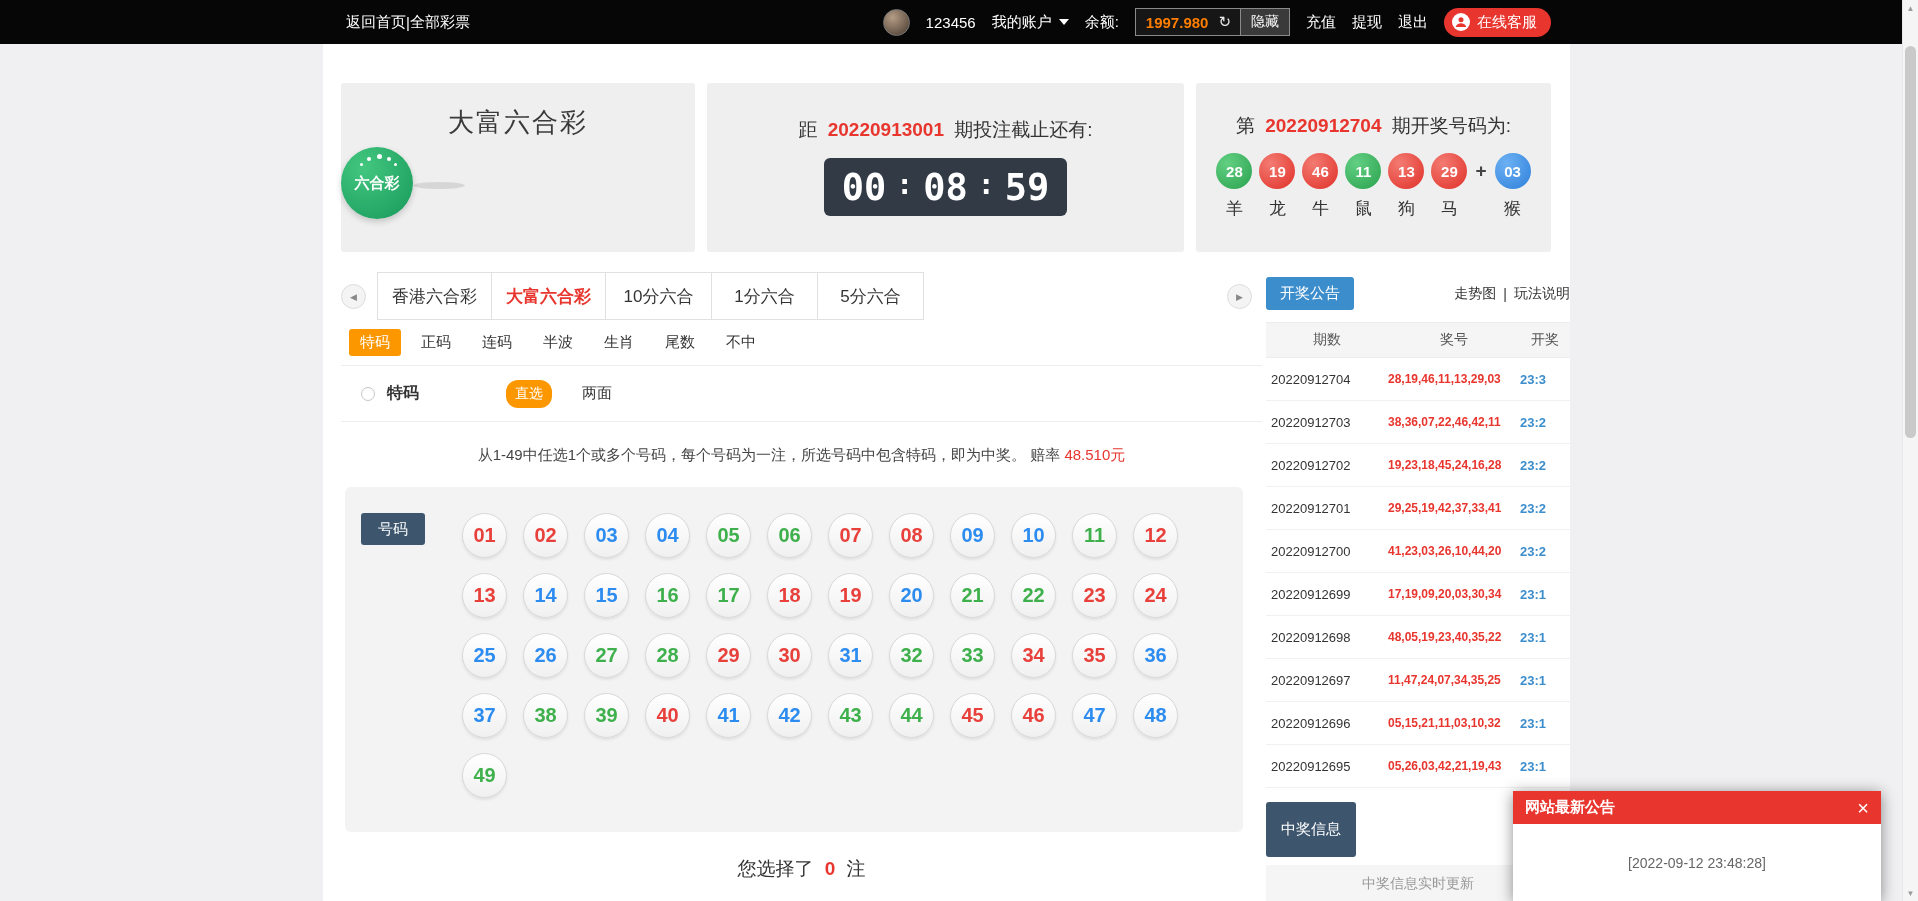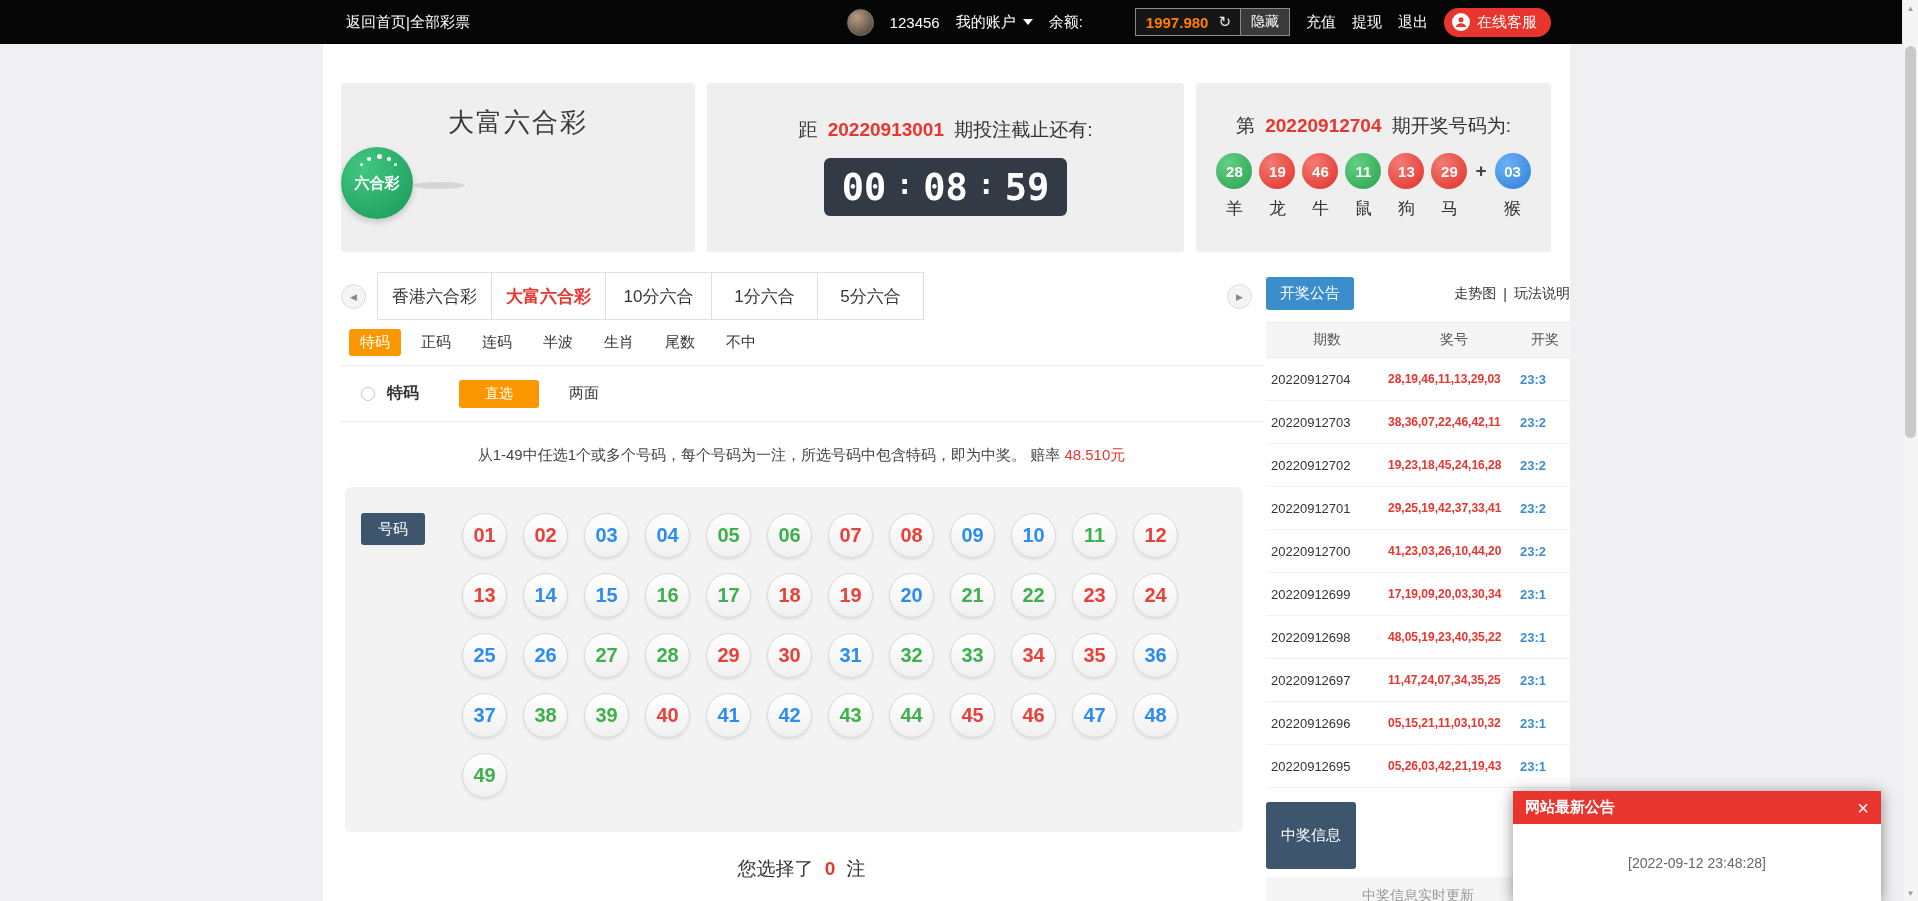--- a/index.html
+++ b/index.html
@@ -8,21 +8,21 @@
   a { text-decoration:none; color:inherit; cursor:pointer; }
 
   
   .topbar { height:44px; background:#060606; color:#fff; position:relative; z-index:5; }
   .topbar-inner { height:100%; margin:0 367px 0 346px; display:flex; align-items:center; justify-content:space-between; }
   .topbar-left { font-size:15px; display:flex; gap:0; align-items:center; }
   .topbar-right { display:flex; align-items:center; gap:16px; font-size:15px; }
   .avatar { width:27px; height:27px; border-radius:50%; background:radial-gradient(circle at 35% 30%, #b49c86, #46382c); border:1px solid #777; }
   .account { display:flex; align-items:center; gap:7px; cursor:pointer; }
   .caret-down { width:0; height:0; border-left:5px solid transparent; border-right:5px solid transparent; border-top:6px solid #fff; }
-  .balance-box { display:flex; align-items:center; height:28px; border:1px solid #8a8a8a; background:#161616;margin-left:36px; }
+  .balance-box { display:flex; align-items:center; height:28px; border:1px solid #8a8a8a; background:#161616; }
   .balance-value { color:#ff7e00; font-weight:bold; padding:0 10px; font-size:15px; }
   .refresh-icon { color:#e8e8e8; font-size:15px; padding-right:9px; cursor:pointer; }
   .hide-btn { height:100%; display:flex; align-items:center; padding:0 10px; background:#3a3a3a; border-left:1px solid #8a8a8a; font-size:14px; }
   .service-btn { display:flex; gap:7px; background:#e8352e; border-radius:15px; padding:5px 14px 5px 8px; font-size:15px; }
   .service-icon { width:18px; height:18px; display:block; }
 
   
   .content { position:absolute; left:323px; top:44px; width:1247px; height:857px; background:#fff; }
 
   
@@ -70,21 +70,21 @@
   .game-tab { min-width:106px; padding:0 14px; height:48px; display:flex; align-items:center; justify-content:center; font-size:17px; color:#333; background:#fff; border:1px solid #e0e0e0; border-left:none; cursor:pointer; }
   .game-tab.active { color:#e8352e; font-weight:bold; }
 
   .play-tabs { display:flex; align-items:center; gap:9px; margin-top:9px; padding-left:8px; padding-bottom:9px; border-bottom:1px solid #ededed; }
   .play-tab { font-size:15px; color:#333; cursor:pointer; padding:4px 11px; border-radius:3px; }
   .play-tab.active { background:#fc9700; color:#fff; }
 
   .play-row { display:flex; align-items:center; height:56px; padding-left:20px; border-bottom:1px solid #ededed; }
   .radio { width:14px; height:14px; border-radius:50%; border:1px solid #c6c6c6; background:#fff; margin-right:12px; cursor:pointer; }
   .play-name { font-size:16px; font-weight:bold; margin-right:40px; }
-  .mode-btn { background:#fc9700; color:#fff; font-size:14px; padding:5px 26px; border-radius:3px; cursor:pointer; }
+  .mode-btn { background:#fc9700; color:#fff; font-size:14px; padding:5px 9px; border-radius:12px; cursor:pointer;margin-left:47px; }
   .mode-plain { font-size:15px; color:#333; margin-left:30px; cursor:pointer; }
 
   .instruction { text-align:center; margin-top:24px; font-size:15px; color:#444; }
   .odds-value { color:#e8352e; }
 
   .number-grid { position:relative; width:898px; margin:22px 0 0 4px; background:#f3f3f4; border-radius:6px; padding:26px 0 34px 117px; }
   .grid-label { position:absolute; left:16px; top:26px; width:64px; height:32px; background:#3d566e; color:#fff; font-size:15px; display:flex; align-items:center; justify-content:center; border-radius:3px; }
   .num-wrap { display:flex; flex-wrap:wrap; width:730px; column-gap:16px; row-gap:15px; }
   .num-ball { width:45px; height:45px; border-radius:50%; background:linear-gradient(180deg,#ffffff,#f0f0f0); border:1px solid #d8d8d8; box-shadow:0 2px 3px rgba(0,0,0,.08); display:flex; align-items:center; justify-content:center; font-size:20px; font-weight:bold; cursor:pointer; }
   .num-ball.red { color:#e8413c; }
@@ -101,21 +101,21 @@
   .results-table { margin-top:12px; }
   .result-hrow { display:flex; background:#f5f5f6; border-top:1px solid #ececec; border-bottom:1px solid #ececec; height:36px; align-items:center; font-size:14px; color:#555; }
   .result-hrow span { text-align:center; }
   .col-issue { width:122px; }
   .col-nums  { width:132px; }
   .col-time  { width:50px; overflow:hidden; white-space:nowrap; }
   .result-row { display:flex; align-items:center; height:43px; border-bottom:1px solid #f1f1f1; }
   .result-row .col-issue { font-size:13px; color:#333; padding-left:5px; }
   .result-row .col-nums  { font-size:12px; font-weight:bold; color:#e8352e; }
   .result-row .col-time  { font-size:13px; font-weight:bold; color:#3c8dcc; }
-  .win-info-btn { margin-top:14px; display:inline-block; background:#3d566e; color:#fff; font-size:15px; padding:24px 15px; border-radius:3px; cursor:pointer; }
+  .win-info-btn { margin-top:14px; display:inline-block; background:#3d566e; color:#fff; font-size:15px; padding:18px 15px; border-radius:3px; cursor:pointer; }
   .win-info-note { margin-top:8px; background:#f5f5f6; height:38px; display:flex; align-items:center; justify-content:center; font-size:14px; color:#999; }
 
   
   .notice-popup { position:absolute; left:1513px; top:791px; width:368px; background:#fff; box-shadow:0 2px 14px rgba(0,0,0,.45); z-index:20; }
   .popup-header { background:#e8352e; height:33px; display:flex; align-items:center; justify-content:space-between; padding:0 12px; color:#fff; }
   .popup-title { font-size:15px; font-weight:bold; }
   .popup-close { font-size:20px; cursor:pointer; line-height:1; }
   .popup-body { height:77px; display:flex; align-items:center; justify-content:center; font-size:14px; color:#666; }
 
   

